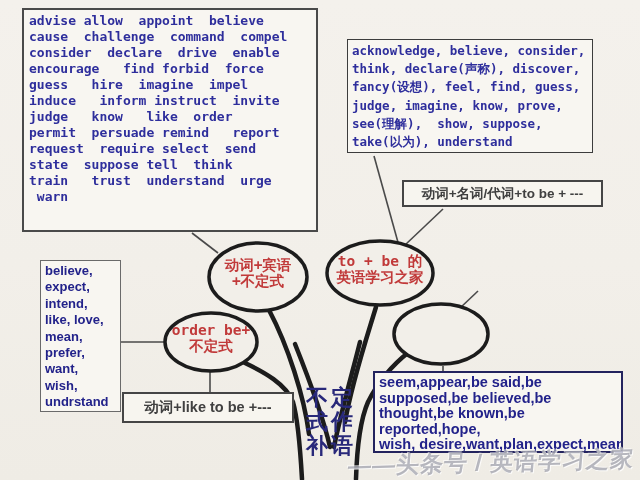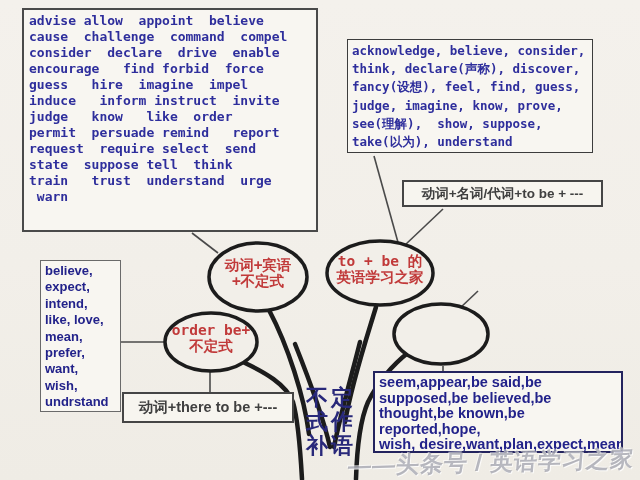--- a/index.html
+++ b/index.html
@@ -107,21 +107,21 @@
 
   <div class="box sansblue bottom-right-box">seem,appear,be said,be
 supposed,be believed,be
 thought,be known,be
 reported,hope,
 wish, desire,want,plan,expect,mean</div>
 
   <div class="redbox red1">动词+名词/代词+to be + ---</div>
 
 
-  <div class="redbox red3">动词+there to be +---</div>
+  <div class="redbox red3">动词+like to be +---</div>
 
   <div class="etext e1">动词+宾语
 +不定式</div>
 
   <div class="etext e2">to + be 的
 英语学习之家</div>
 
   <div class="etext e3">order be+
 不定式</div>
 

